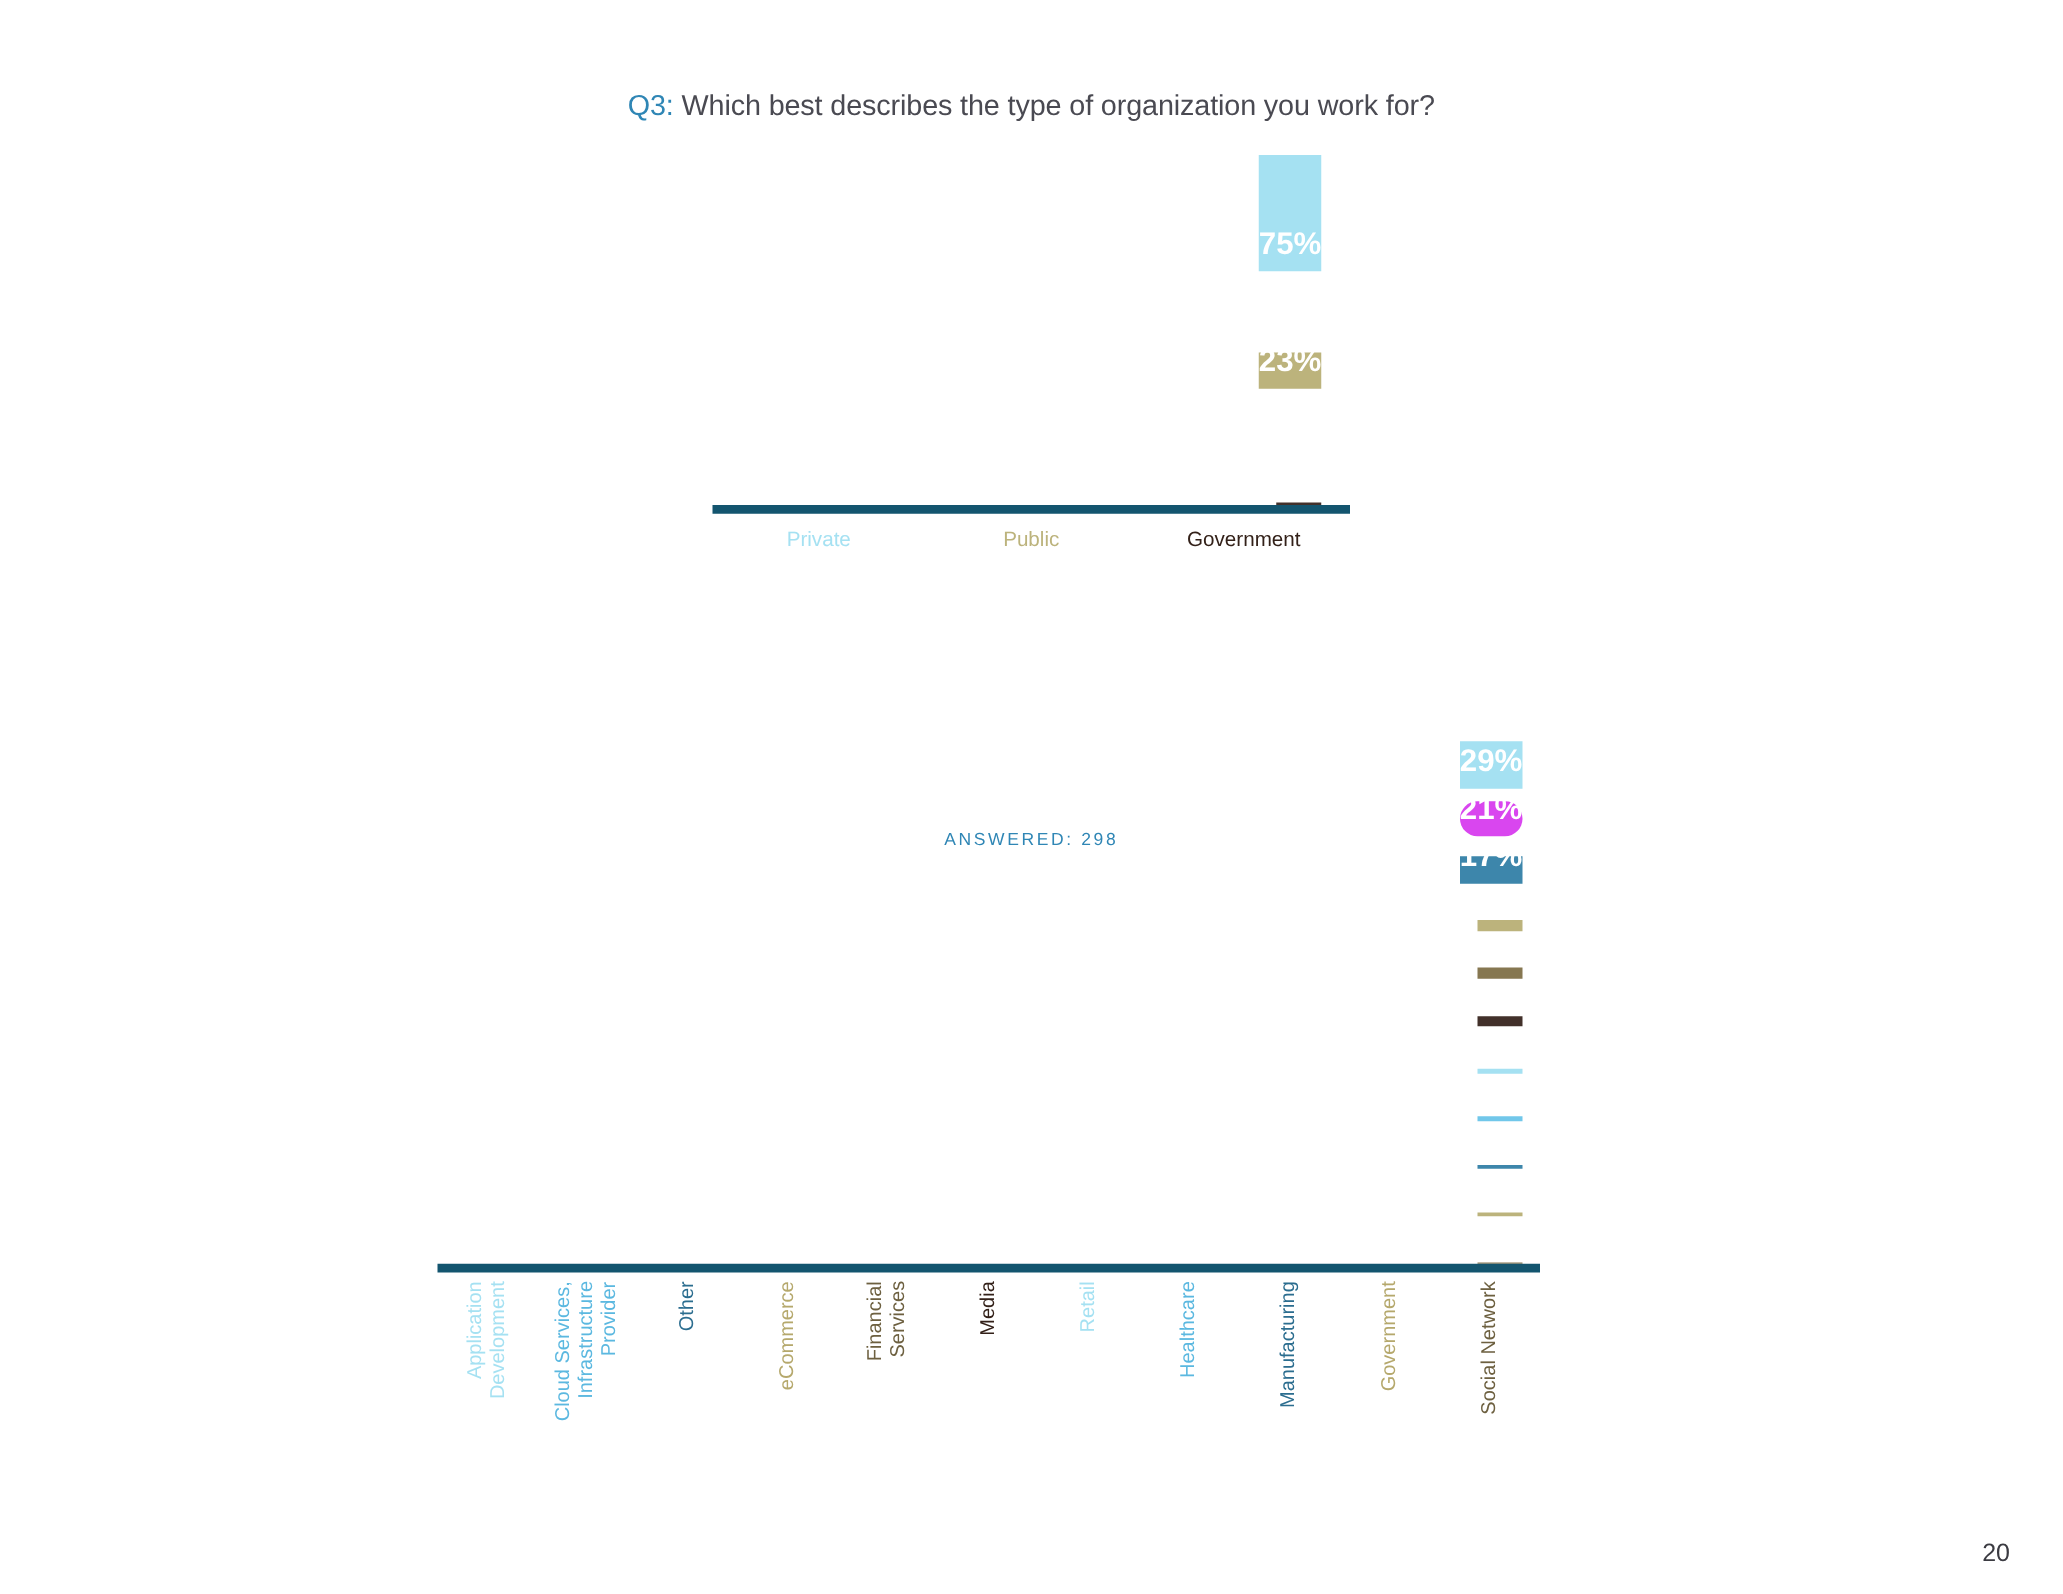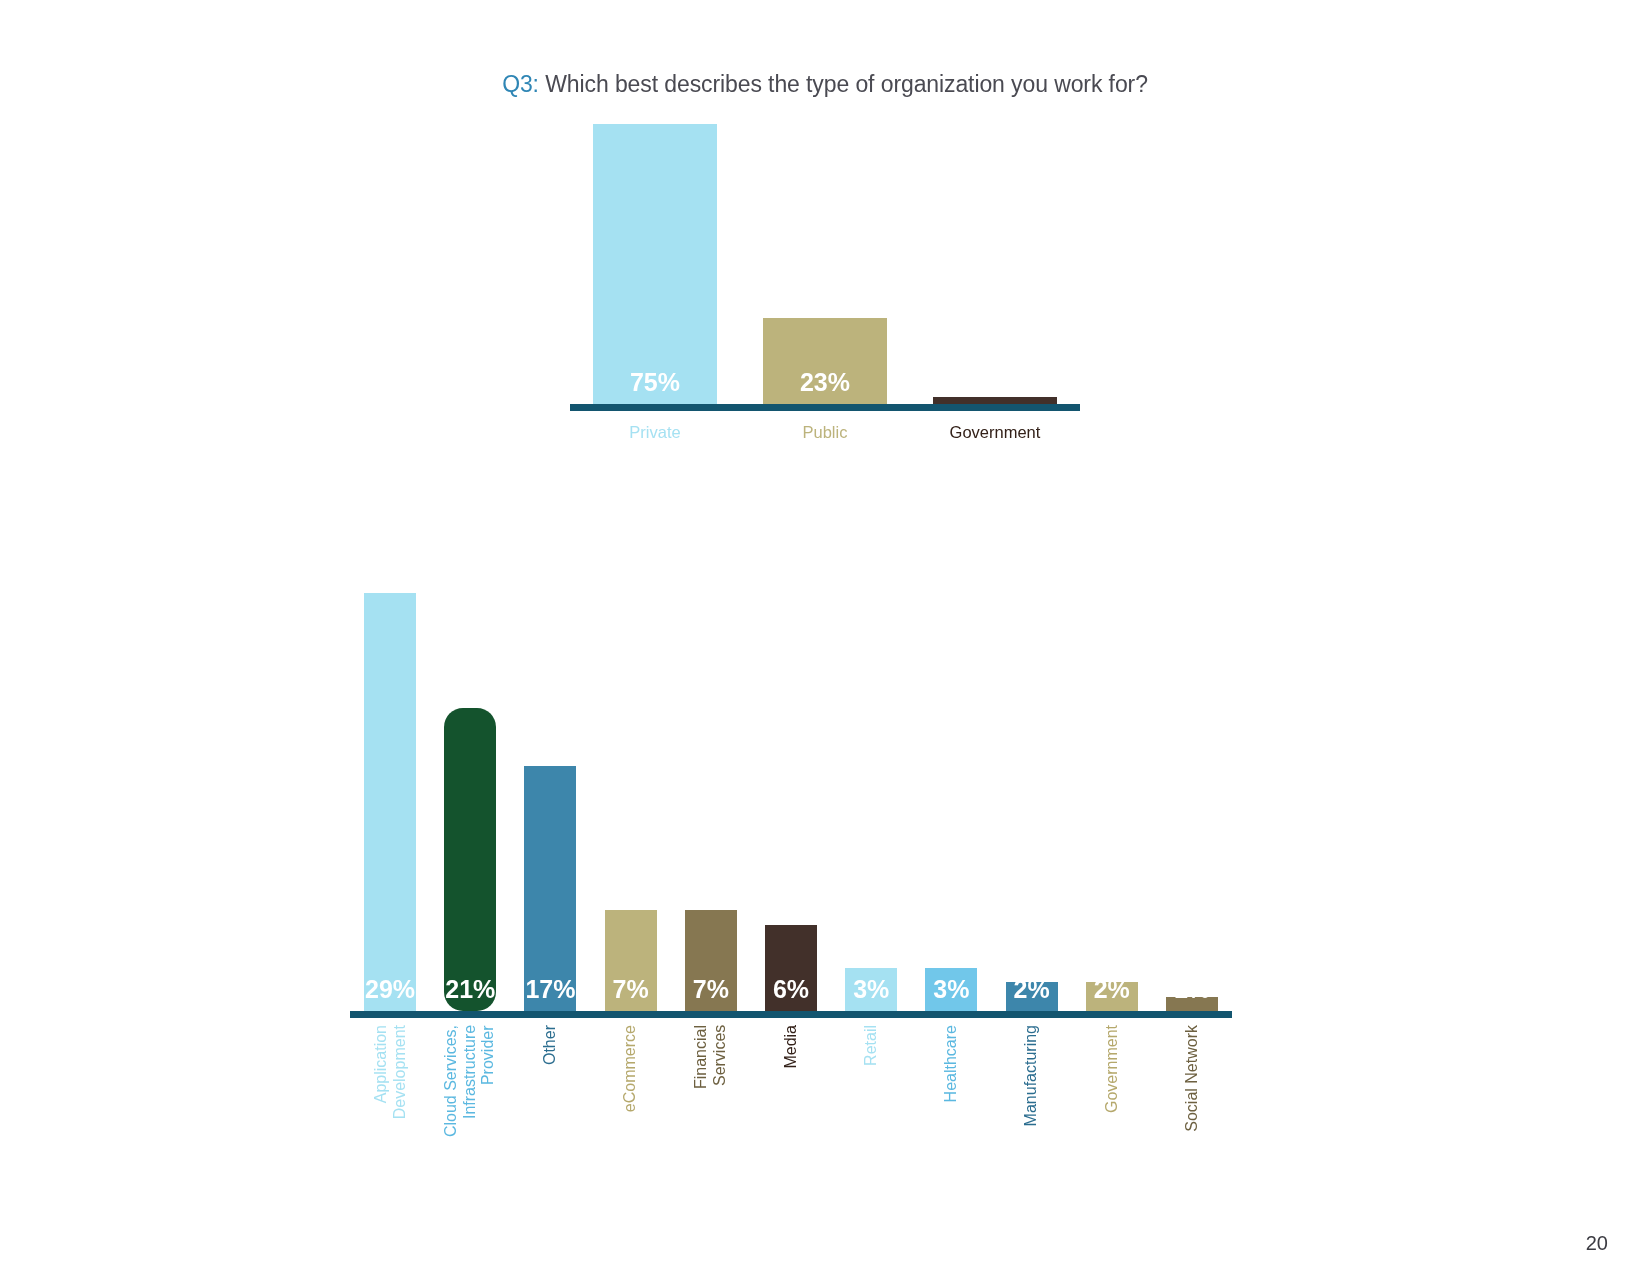--- a/index.html
+++ b/index.html
@@ -48,20 +48,21 @@
     left: 0;
     height: 7px;
     background: #13556f;
   }
   .bars {
     position: absolute;
     display: flex;
     align-items: flex-end;
     bottom: 0;
     left: 0;
+    flex-direction: column;
   }
   .bar-slot {
     display: flex;
     flex-direction: column;
     justify-content: flex-end;
     align-items: center;
     height: 100%;
   }
   .bar {
     width: 100%;
@@ -170,31 +171,32 @@
   </div>
   <div class="q3-labels">
       <div class="q3-label" style="flex: 1 1 0px; color: rgb(165, 225, 242);">Private</div>
       <div class="q3-label" style="flex: 1 1 0px; color: rgb(188, 179, 124);">Public</div>
       <div class="q3-label" style="flex: 1 1 0px; color: rgb(51, 33, 25);">Government</div>
     </div>
 </div>
 
 <div class="chart-block" id="q4-block">
   <div id="q4-title-wrap">
+    <div class="chart-sub">ANSWERED: 298</div>
   </div>
 
   <div class="plot" id="q4-plot">
     <div class="bars">
         <div class="bar-slot" style="flex: 1 1 0px; padding: 0px 1.6%;">
           <div class="bar" style="height: 100%; background: rgb(165, 225, 242);">
             <span class="bar-value">29%</span>
           </div>
         </div>
         <div class="bar-slot" style="flex: 1 1 0px; padding: 0px 1.6%;">
-          <div class="bar" style="height: 72.4138%; background: #14532d; border-radius: 19px;">
+          <div class="bar" style="height: 72.4138%; background: #d946ef; border-radius: 19px;">
             <span class="bar-value">21%</span>
           </div>
         </div>
         <div class="bar-slot" style="flex: 1 1 0px; padding: 0px 1.6%;">
           <div class="bar" style="height: 58.6207%; background: rgb(61, 134, 171);">
             <span class="bar-value">17%</span>
           </div>
         </div>
         <div class="bar-slot" style="flex: 1 1 0px; padding: 0px 1.6%;">
           <div class="bar" style="height: 24.1379%; background: rgb(188, 179, 124);">

